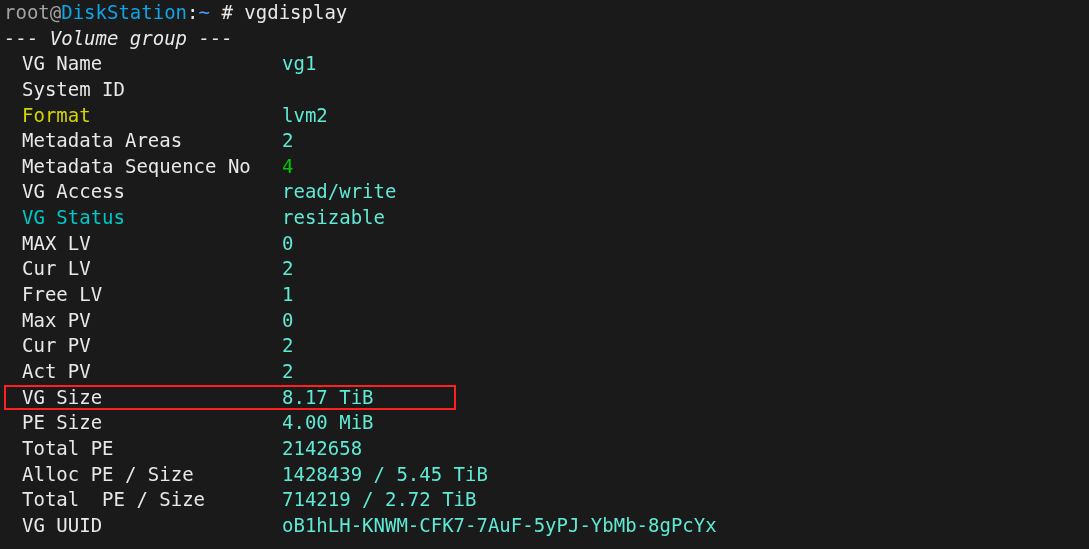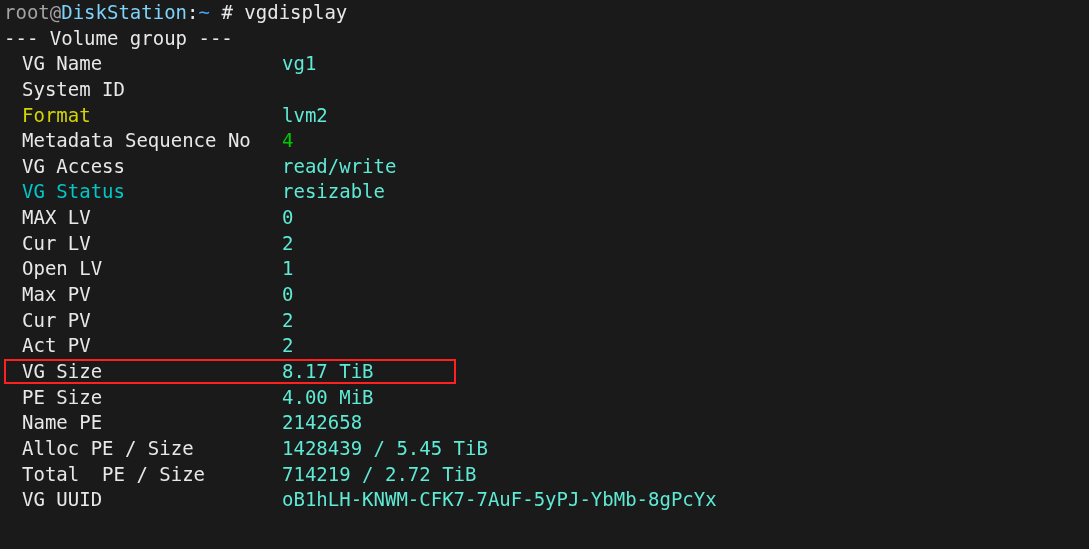--- a/index.html
+++ b/index.html
@@ -15,21 +15,21 @@
       overflow: hidden;
     }
     .terminal {
       padding: 0;
     }
     .line {
       white-space: pre;
       padding: 0 4px;
     }
     .prompt-user { color: #a3a3a3; }
-    .prompt-host { color: #7dd3fc; }
+    .prompt-host { color: #0ea5e9; }
     .prompt-path { color: #4aa6ff; }
     .prompt-sep { color: #e8e8e8; }
     .indent-label {
       display: inline-block;
       width: 260px;
       padding-left: 18px;
     }
     .value {
       color: #5eead4;
     }
@@ -43,41 +43,43 @@
       position: absolute;
       left: 4px;
       top: 0px;
       width: 452px;
       height: 25px;
       border: 2px solid #ff2020;
       pointer-events: none;
       box-sizing: border-box;
     }
     .header-line {
+      font-style: italic;
     }
   </style>
 </head>
 <body>
 
 <div class="terminal">
   <div class="line"><span class="prompt-user">root</span><span class="prompt-user">@</span><span class="prompt-host">DiskStation</span><span class="prompt-sep">:</span><span class="prompt-path">~</span><span class="prompt-sep"> </span><span class="prompt-sep">#</span><span class="prompt-sep"> </span><span>vgdisplay</span></div>
   <div class="line header-line">--- Volume group ---</div>
   <div id="rows-container">
       <div class="line"><span class="indent-label ">VG Name</span><span class="value ">vg1</span></div>
       <div class="line"><span class="indent-label ">System ID</span><span class="value "></span></div>
       <div class="line"><span class="indent-label yellow">Format</span><span class="value ">lvm2</span></div>
+      <div class="line"><span class="indent-label ">Metadata Areas</span><span class="value ">2</span></div>
       <div class="line"><span class="indent-label ">Metadata Sequence No</span><span class="value green">4</span></div>
       <div class="line"><span class="indent-label ">VG Access</span><span class="value ">read/write</span></div>
       <div class="line"><span class="indent-label teal">VG Status</span><span class="value ">resizable</span></div>
       <div class="line"><span class="indent-label ">MAX LV</span><span class="value ">0</span></div>
       <div class="line"><span class="indent-label ">Cur LV</span><span class="value ">2</span></div>
-      <div class="line"><span class="indent-label ">Open LV</span><span class="value ">1</span></div>
+      <div class="line"><span class="indent-label ">Free LV</span><span class="value ">1</span></div>
       <div class="line"><span class="indent-label ">Max PV</span><span class="value ">0</span></div>
       <div class="line"><span class="indent-label ">Cur PV</span><span class="value ">2</span></div>
       <div class="line"><span class="indent-label ">Act PV</span><span class="value ">2</span></div>
       <div class="line highlight-row"><span class="indent-label ">VG Size</span><span class="value ">8.17 TiB</span><div class="highlight-box"></div></div>
       <div class="line"><span class="indent-label ">PE Size</span><span class="value ">4.00 MiB</span></div>
-      <div class="line"><span class="indent-label ">Name PE</span><span class="value ">2142658</span></div>
+      <div class="line"><span class="indent-label ">Total PE</span><span class="value ">2142658</span></div>
       <div class="line"><span class="indent-label ">Alloc PE / Size</span><span class="value ">1428439 / 5.45 TiB</span></div>
       <div class="line"><span class="indent-label ">Total  PE / Size</span><span class="value ">714219 / 2.72 TiB</span></div>
       <div class="line"><span class="indent-label ">VG UUID</span><span class="value ">oB1hLH-KNWM-CFK7-7AuF-5yPJ-YbMb-8gPcYx</span></div>
     </div>
 </div>
 
 </body></html>

